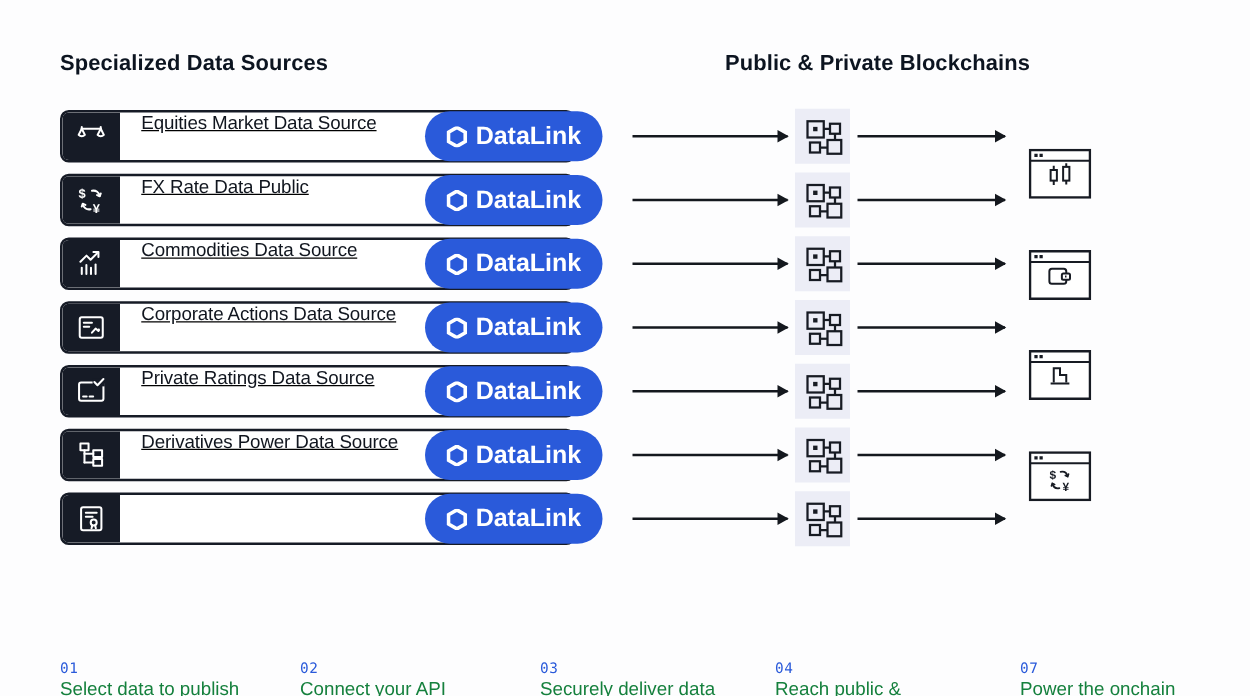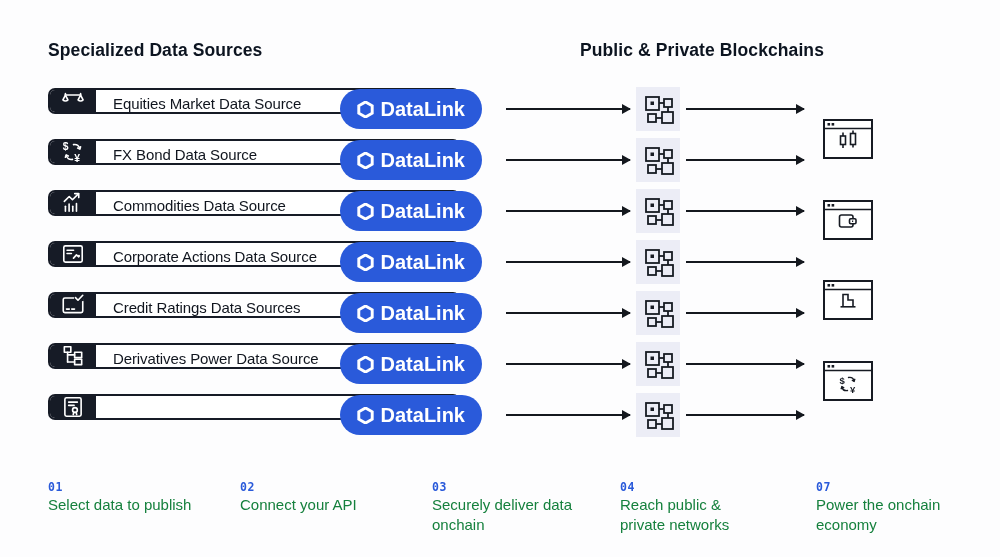--- a/index.html
+++ b/index.html
@@ -5,22 +5,22 @@
   html,body{margin:0;padding:0;background:#ffffff;}
   .page{position:relative;width:1000px;height:557px;background:#FDFDFE;
         font-family:"Liberation Sans",sans-serif;overflow:hidden;}
 
   .title{position:absolute;margin:0;font-size:17.5px;font-weight:700;color:#0C1420;letter-spacing:.1px;}
   .title-left{left:48px;top:40px;}
   .title-right{left:580px;top:40px;}
 
   
   .source-row{position:absolute;left:48px;width:412px;height:42px;}
-  .bar{display:flex;align-items:flex-end;height:26px;border:2px solid #161B26;border-radius:7px;
-       background:#fff;box-sizing:border-box;overflow:hidden;}
+  .bar{display:flex;align-items:flex-start;height:42px;border:2px solid #161B26;border-radius:7px;
+       background:#fff;box-sizing:border-box;overflow:hidden;text-decoration:underline;}
   .icon-box{flex:0 0 46px;align-self:stretch;background:#161B26;display:flex;
             align-items:center;justify-content:center;}
   .bar-label{padding-left:17px;font-size:15px;font-weight:500;color:#10151E;
              letter-spacing:-.1px;white-space:nowrap;}
   .pill{position:absolute;top:1px;right:-22px;height:40px;box-sizing:border-box;border-radius:20px;
         background:#2A5ADA;display:flex;align-items:center;gap:7px;padding:0 17px;cursor:pointer;}
   .pill-label{color:#fff;font-size:20px;font-weight:600;}
 
   
   .arrow{position:absolute;height:2px;background:#14181E;}
@@ -29,22 +29,22 @@
 
   
   .node{position:absolute;left:636px;width:44px;height:44px;background:#ECEDF6;
         display:flex;align-items:center;justify-content:center;}
 
   
   .window{position:absolute;left:823px;width:50px;height:40px;}
 
   
   .step{position:absolute;top:480px;width:180px;}
-  .step-num{font-family:"DejaVu Sans Mono",monospace;font-size:11.5px;font-weight:700;
-            color:#2A5ADA;letter-spacing:.5px;}
+  .step-num{font-family:"DejaVu Sans Mono",monospace;font-size:11.5px;font-weight:400;
+            color:#2A5ADA;letter-spacing:.5px;margin-top:47px;}
   .step-label{margin-top:1px;font-size:15px;color:#15803d;line-height:1.35;max-width:148px;}
 
   svg{display:block;}
 </style>
 </head>
 <body>
 
 <div class="page">
 
   <svg width="0" height="0" style="position:absolute" aria-hidden="true">
@@ -102,21 +102,21 @@
       <span class="icon-box">
         <svg width="26" height="26" viewBox="0 0 24 24" fill="none" stroke="#fff" stroke-width="1.5" stroke-linecap="round" stroke-linejoin="round">
           <text x="2.6" y="10.5" font-family="Liberation Sans,sans-serif" font-size="9.5" font-weight="bold" fill="#fff" stroke="none">$</text>
           <text x="13.2" y="21.5" font-family="Liberation Sans,sans-serif" font-size="9.5" font-weight="bold" fill="#fff" stroke="none">¥</text>
           <path d="M12.5 5.2 C15.6 4.6 17.8 6.4 18.2 9"></path>
             <path d="M16.3 8.4 L18.3 9.2 L19 7.2"></path>
           <path d="M11.5 18.8 C8.4 19.4 6.2 17.6 5.8 15"></path>
             <path d="M7.7 15.6 L5.7 14.8 L5 16.8"></path>
         </svg>
       </span>
-      <span class="bar-label">FX Bond Data Source</span>
+      <span class="bar-label">FX Rate Data Public</span>
     </div>
     <div class="pill">
       <svg width="17" height="17" viewBox="0 0 18 18">
           <use href="#i-hex"></use>
         </svg>
       <span class="pill-label">DataLink</span>
     </div>
   </div>
 
   <div class="source-row" style="top:190px">
@@ -166,21 +166,21 @@
     <div class="bar">
       <span class="icon-box">
         <svg width="26" height="26" viewBox="0 0 24 24" fill="none" stroke="#fff" stroke-width="1.5" stroke-linecap="round" stroke-linejoin="round">
           <rect x="3" y="5.5" width="18" height="13.5" rx="1.5"></rect>
           <rect x="13" y="2.4" width="9" height="6" fill="#161B26" stroke="none"></rect>
           <path d="M14.3 5.2 L16.6 7.6 L21 3"></path>
           <path d="M6 15.8 H8.6"></path>
             <path d="M10.8 15.8 H13.4"></path>
         </svg>
       </span>
-      <span class="bar-label">Credit Ratings Data Sources</span>
+      <span class="bar-label">Private Ratings Data Source</span>
     </div>
     <div class="pill">
       <svg width="17" height="17" viewBox="0 0 18 18">
           <use href="#i-hex"></use>
         </svg>
       <span class="pill-label">DataLink</span>
     </div>
   </div>
 
   <div class="source-row" style="top:343px">

